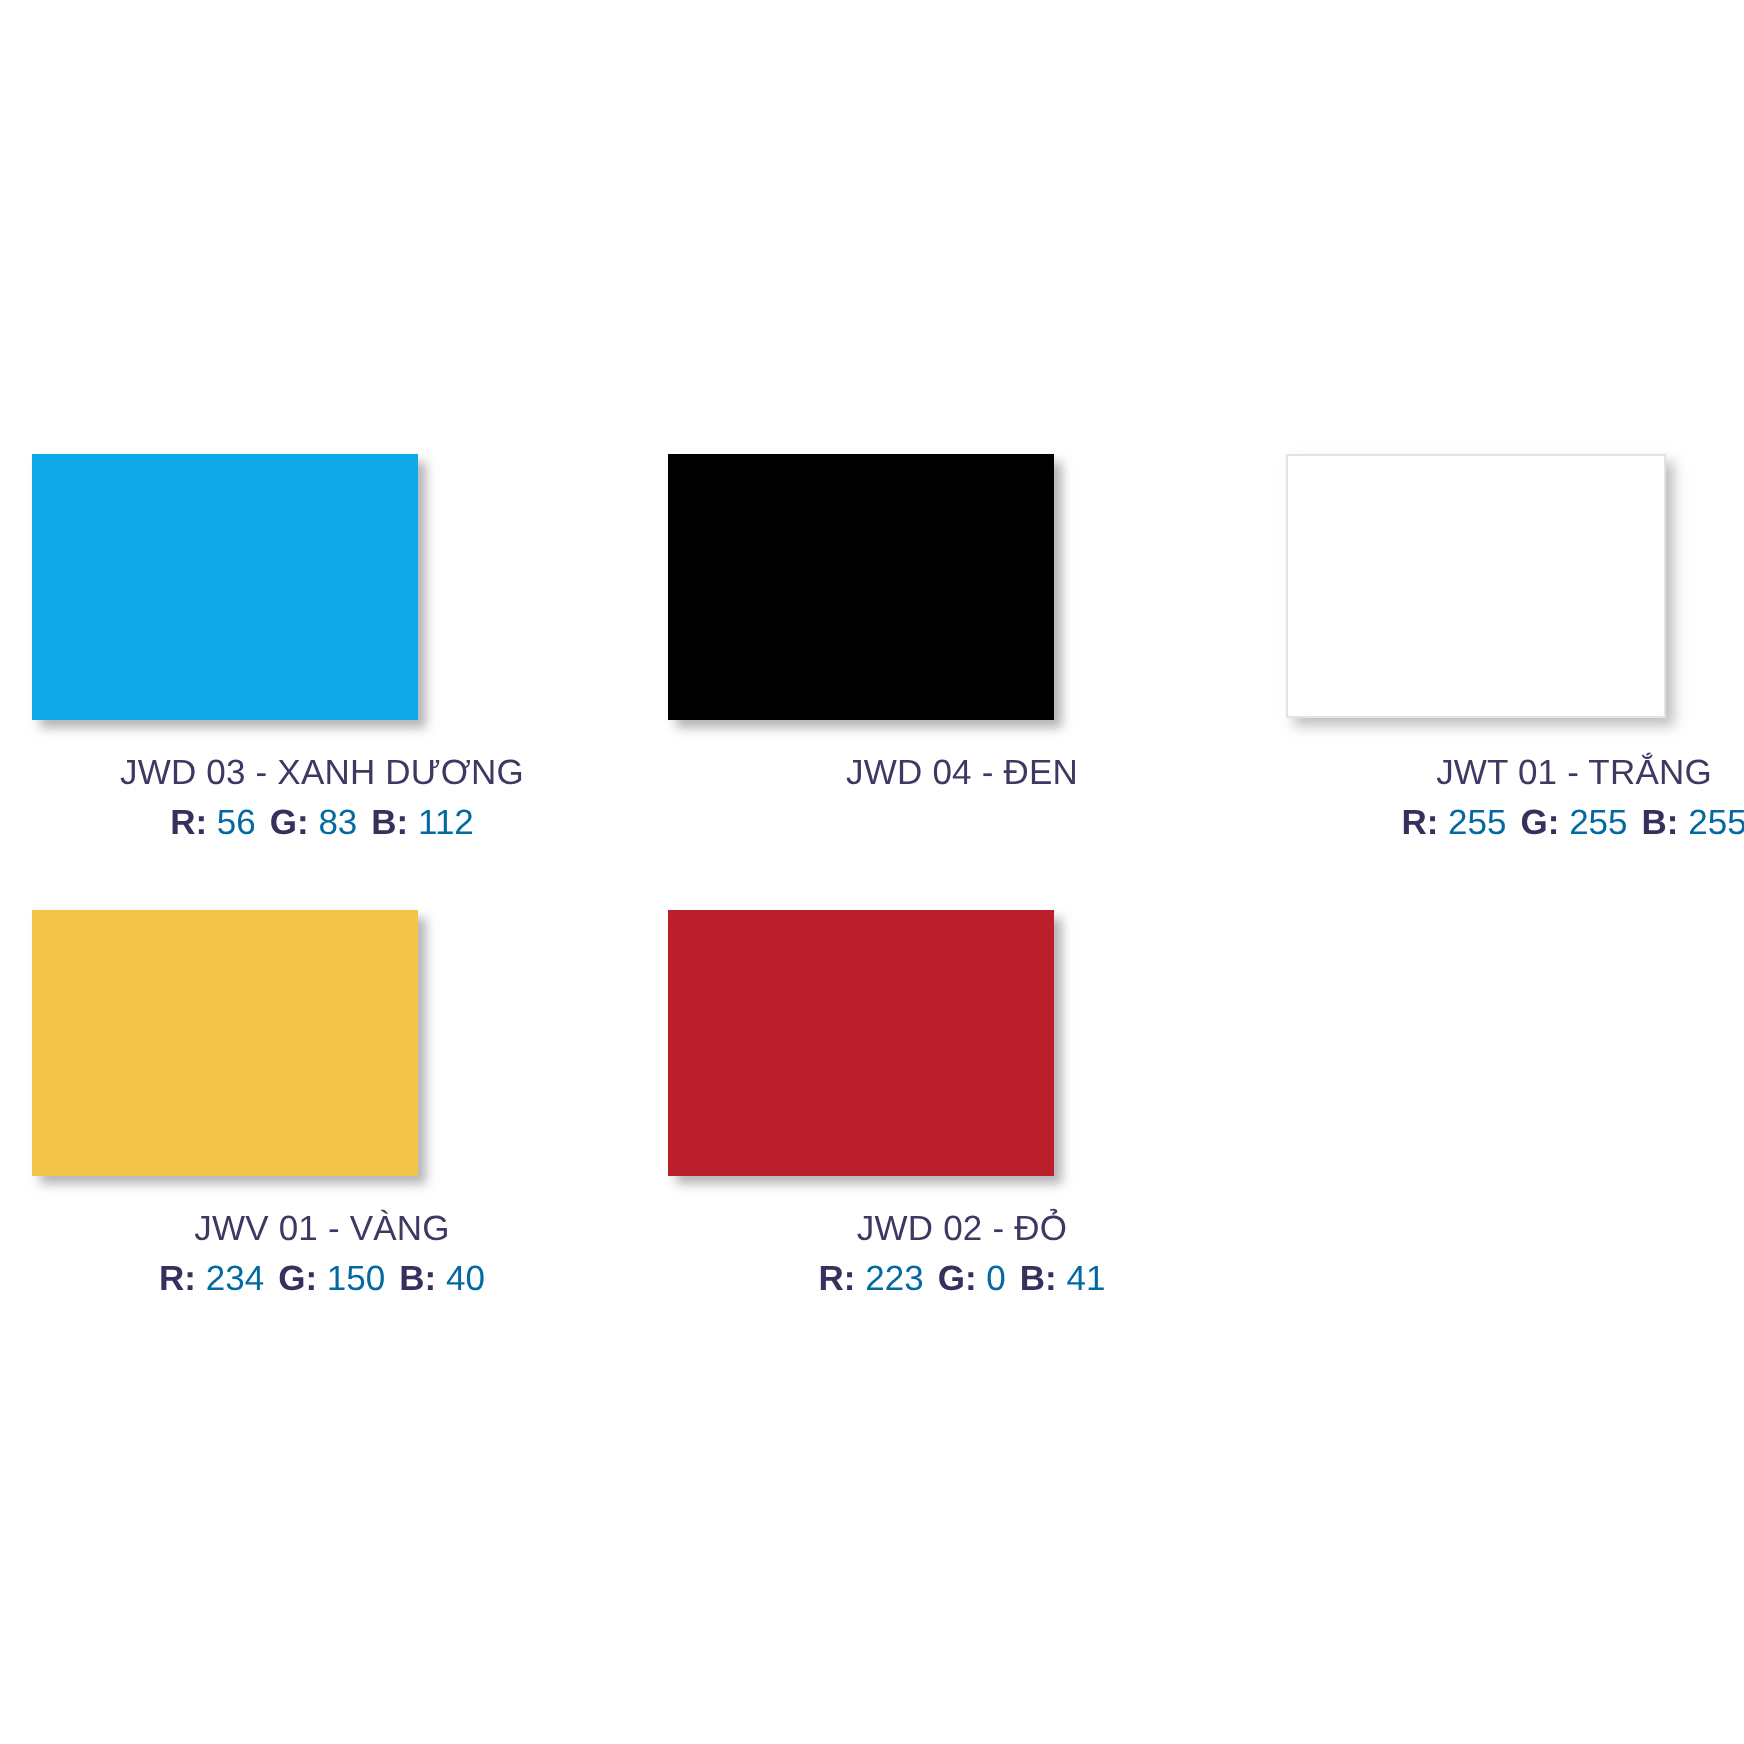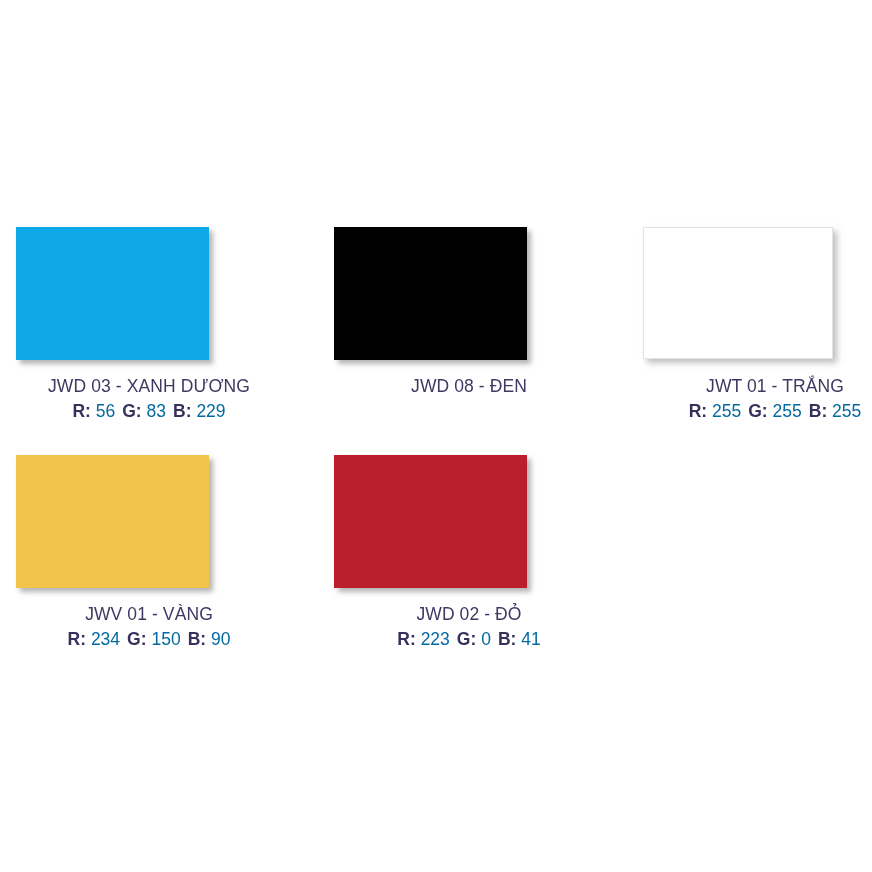--- a/index.html
+++ b/index.html
@@ -56,21 +56,21 @@
   .chip.bordered {
     border: 1px solid #e3e3e6;
     width: 188px;
     height: 130px;
     box-shadow: 4px 4px 6px rgba(130, 130, 136, 0.5);
   }
 
   .chip-labels {
     position: absolute;
     top: 148px;
-    left: 4px;
+    left: 16px;
     width: 290px;
     text-align: center;
     line-height: 1.32;
   }
 
   .chip-name {
     font-size: 17.5px;
     color: #3e3963;
     letter-spacing: 0.1px;
     white-space: nowrap;
@@ -101,50 +101,50 @@
 <body>
 
 <div id="swatch-board">
 
   <div class="swatch-cell col-1 row-1">
     <div class="chip-wrap">
       <div class="chip" style="background:#10a9e8;"></div>
     </div>
     <div class="chip-labels">
       <div class="chip-name">JWD 03 - XANH DƯƠNG</div>
-      <div class="chip-rgb"><span class="rgb-group"><span class="rgb-key">R:</span> <span class="rgb-val">56</span></span><span class="rgb-group"><span class="rgb-key">G:</span> <span class="rgb-val">83</span></span><span class="rgb-group"><span class="rgb-key">B:</span> <span class="rgb-val">229</span></span></div>
+      <div class="chip-rgb"><span class="rgb-group"><span class="rgb-key">R:</span> <span class="rgb-val">56</span></span><span class="rgb-group"><span class="rgb-key">G:</span> <span class="rgb-val">83</span></span><span class="rgb-group"><span class="rgb-key">B:</span> <span class="rgb-val">112</span></span></div>
     </div>
   </div>
 
   <div class="swatch-cell col-2 row-1">
     <div class="chip-wrap">
       <div class="chip" style="background:#000000;"></div>
     </div>
     <div class="chip-labels">
-      <div class="chip-name">JWD 08 - ĐEN</div>
+      <div class="chip-name">JWD 04 - ĐEN</div>
     </div>
   </div>
 
   <div class="swatch-cell col-3 row-1">
     <div class="chip-wrap">
       <div class="chip bordered" style="background:#ffffff;"></div>
     </div>
     <div class="chip-labels">
       <div class="chip-name">JWT 01 - TRẮNG</div>
       <div class="chip-rgb"><span class="rgb-group"><span class="rgb-key">R:</span> <span class="rgb-val">255</span></span><span class="rgb-group"><span class="rgb-key">G:</span> <span class="rgb-val">255</span></span><span class="rgb-group"><span class="rgb-key">B:</span> <span class="rgb-val">255</span></span></div>
     </div>
   </div>
 
   <div class="swatch-cell col-1 row-2">
     <div class="chip-wrap">
       <div class="chip" style="background:#f2c44a;"></div>
     </div>
     <div class="chip-labels">
       <div class="chip-name">JWV 01 - VÀNG</div>
-      <div class="chip-rgb"><span class="rgb-group"><span class="rgb-key">R:</span> <span class="rgb-val">234</span></span><span class="rgb-group"><span class="rgb-key">G:</span> <span class="rgb-val">150</span></span><span class="rgb-group"><span class="rgb-key">B:</span> <span class="rgb-val">90</span></span></div>
+      <div class="chip-rgb"><span class="rgb-group"><span class="rgb-key">R:</span> <span class="rgb-val">234</span></span><span class="rgb-group"><span class="rgb-key">G:</span> <span class="rgb-val">150</span></span><span class="rgb-group"><span class="rgb-key">B:</span> <span class="rgb-val">40</span></span></div>
     </div>
   </div>
 
   <div class="swatch-cell col-2 row-2">
     <div class="chip-wrap">
       <div class="chip" style="background:#bc1f2c;"></div>
     </div>
     <div class="chip-labels">
       <div class="chip-name">JWD 02 - ĐỎ</div>
       <div class="chip-rgb"><span class="rgb-group"><span class="rgb-key">R:</span> <span class="rgb-val">223</span></span><span class="rgb-group"><span class="rgb-key">G:</span> <span class="rgb-val">0</span></span><span class="rgb-group"><span class="rgb-key">B:</span> <span class="rgb-val">41</span></span></div>

